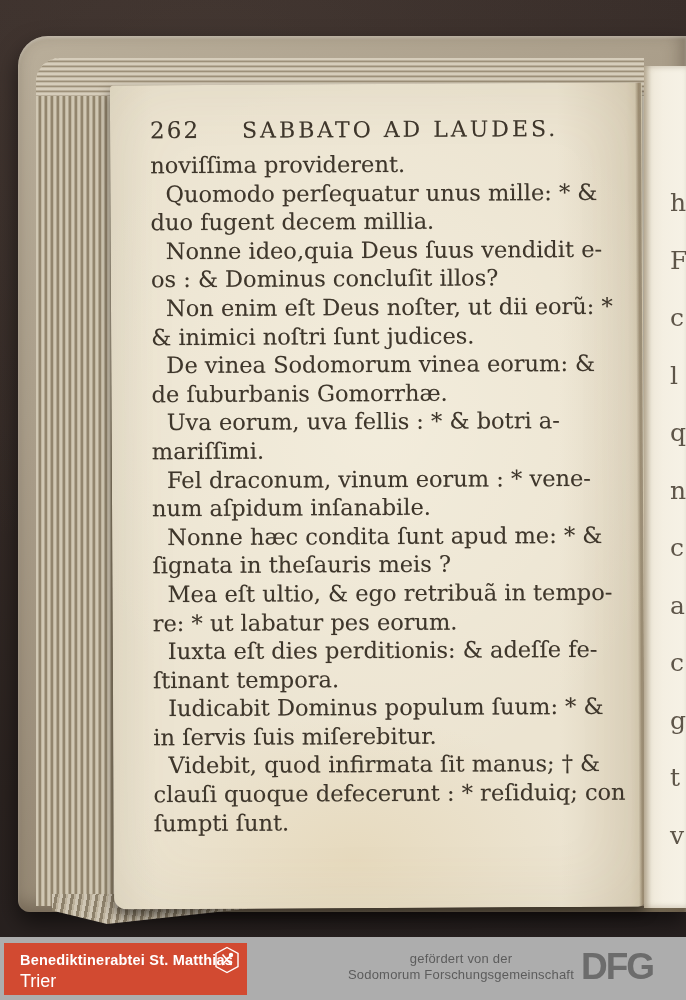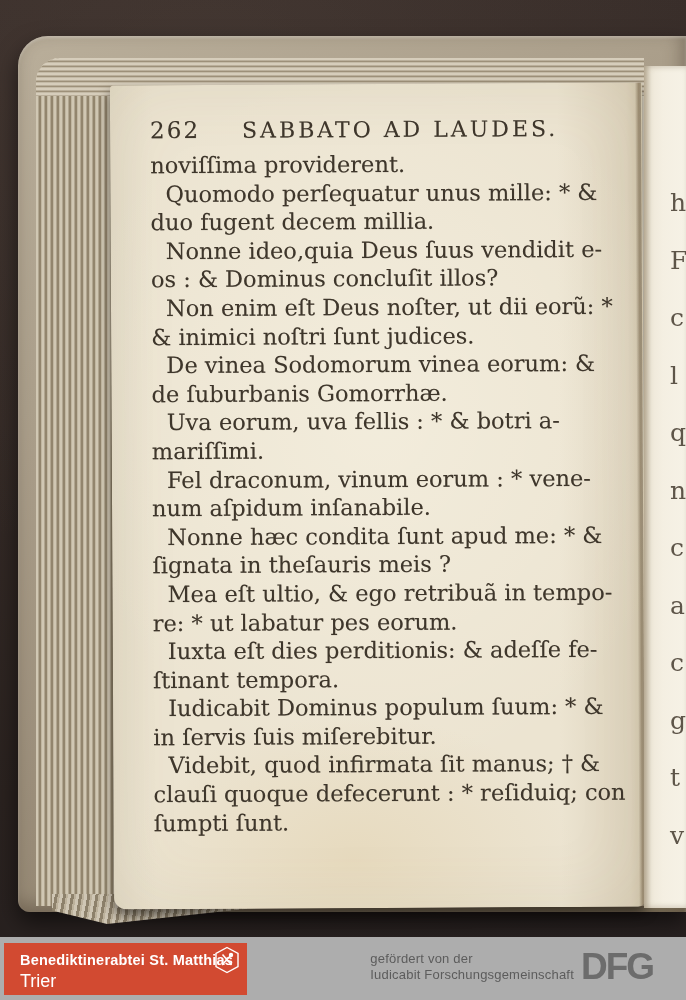--- a/index.html
+++ b/index.html
@@ -73,21 +73,21 @@
   
   .footer{position:absolute;left:0;bottom:0;width:686px;height:63px;background:#adadad;}
   .banner{
     position:absolute;left:4px;top:6px;width:243px;height:52px;background:#d24a31;
     color:#fff;box-sizing:border-box;padding:9px 0 0 16px;
   }
   .banner .lib-name{font-size:14.5px;font-weight:bold;letter-spacing:.2px;}
   .banner .lib-city{font-size:18px;margin-top:3px;}
   .emblem{position:absolute;right:7px;top:3px;width:26px;height:28px;}
   .credit{
-    position:absolute;right:112px;top:14px;text-align:left;
+    position:absolute;right:112px;top:14px;text-align:center;
     font-size:13px;line-height:16px;color:#5c5c5c;letter-spacing:.2px;
   }
   .dfg{
     position:absolute;right:7px;top:9px;width:98px;text-align:left;
     font-size:37px;font-weight:800;letter-spacing:-2px;color:#6c6c6c;
     transform:scaleY(1.02);font-family:"Liberation Sans",sans-serif;
   }
 </style>
 </head>
 <body>
@@ -164,18 +164,18 @@
       <div class="lib-city">Trier</div>
       <svg class="emblem" viewBox="0 0 26 28">
         <polygon points="13,1.5 24,7.5 24,20.5 13,26.5 2,20.5 2,7.5" fill="none" stroke="#ffffff" stroke-width="1.4"></polygon>
         <line x1="8" y1="19" x2="18" y2="8" stroke="#ffffff" stroke-width="1.6"></line>
         <line x1="8.5" y1="8.5" x2="17.5" y2="19" stroke="#ffffff" stroke-width="1.6"></line>
         <circle cx="17" cy="9" r="2.2" fill="#ffffff"></circle>
       </svg>
     </div>
     <div class="credit">
       <div>gefördert von der</div>
-      <div>Iudicabit Forschungsgemeinschaft</div>
+      <div>Sodomorum Forschungsgemeinschaft</div>
     </div>
     <div class="dfg">DFG</div>
   </div>
 
 </div>
 
 </body></html>

